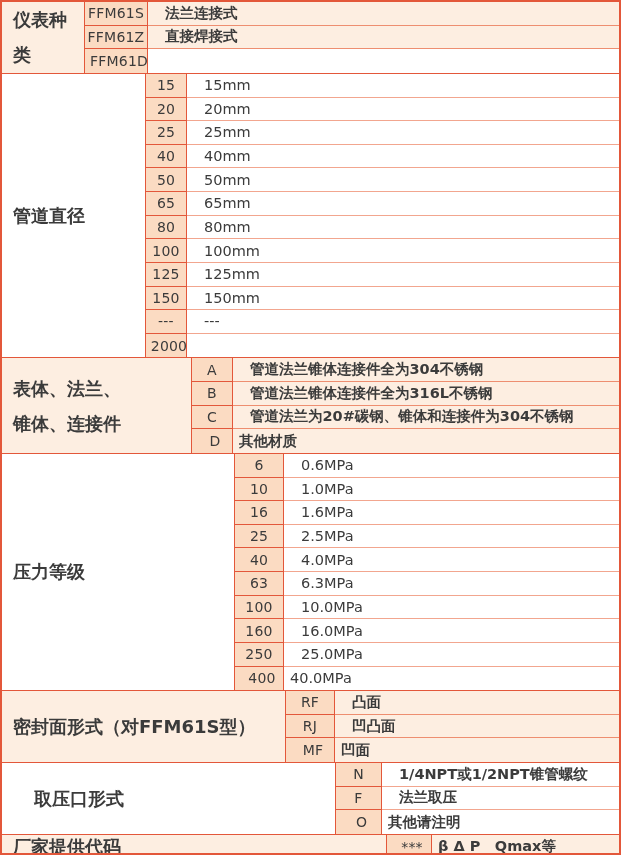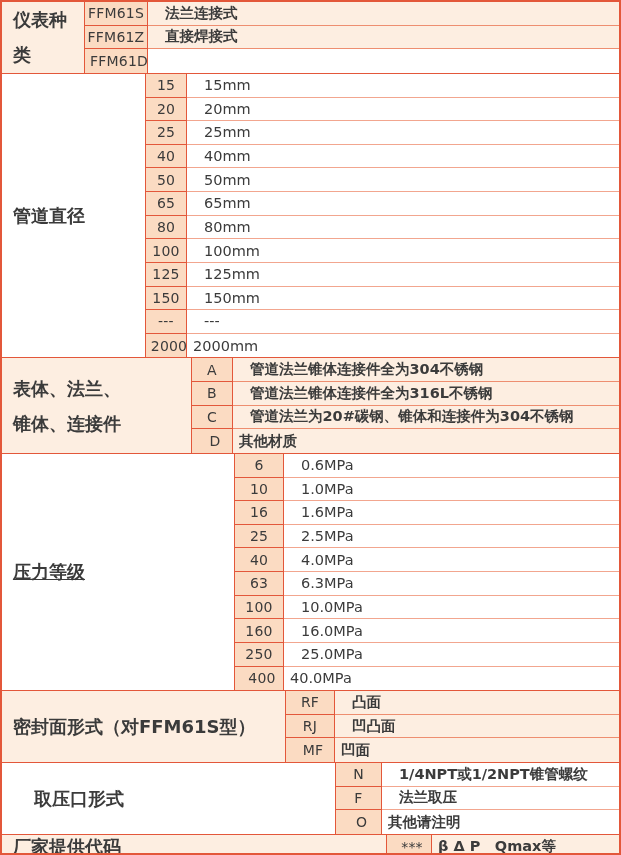--- a/index.html
+++ b/index.html
@@ -82,36 +82,35 @@
       <div class="cell desc-cell">80mm</div>
       <div class="cell code-cell">100</div>
       <div class="cell desc-cell">100mm</div>
       <div class="cell code-cell">125</div>
       <div class="cell desc-cell">125mm</div>
       <div class="cell code-cell">150</div>
       <div class="cell desc-cell">150mm</div>
       <div class="cell code-cell">---</div>
       <div class="cell desc-cell">---</div>
       <div class="cell code-cell last">2000</div>
-      <div class="cell desc-cell last">2000mm</div>
     </div>
     <div class="section peach" style="grid-template-columns: 189px 42px 1fr; grid-auto-rows: 23.64px;">
       <div class="cell label-cell" style="grid-row: 1 / span 4;">表体、法兰、
 锥体、连接件</div>
       <div class="cell code-cell">A</div>
       <div class="cell desc-cell cjk">管道法兰锥体连接件全为304不锈钢</div>
       <div class="cell code-cell">B</div>
       <div class="cell desc-cell cjk">管道法兰锥体连接件全为316L不锈钢</div>
       <div class="cell code-cell">C</div>
       <div class="cell desc-cell cjk">管道法兰为20#碳钢、锥体和连接件为304不锈钢</div>
       <div class="cell code-cell last">D</div>
       <div class="cell desc-cell last cjk">其他材质</div>
     </div>
     <div class="section white" style="grid-template-columns: 232px 50px 1fr; grid-auto-rows: 23.64px;">
-      <div class="cell label-cell" style="grid-row: 1 / span 10; text-decoration: underline;">压力等级</div>
+      <div class="cell label-cell" style="grid-row: 1 / span 10;">压力等级</div>
       <div class="cell code-cell">6</div>
       <div class="cell desc-cell">0.6MPa</div>
       <div class="cell code-cell">10</div>
       <div class="cell desc-cell">1.0MPa</div>
       <div class="cell code-cell">16</div>
       <div class="cell desc-cell">1.6MPa</div>
       <div class="cell code-cell">25</div>
       <div class="cell desc-cell">2.5MPa</div>
       <div class="cell code-cell">40</div>
       <div class="cell desc-cell">4.0MPa</div>

